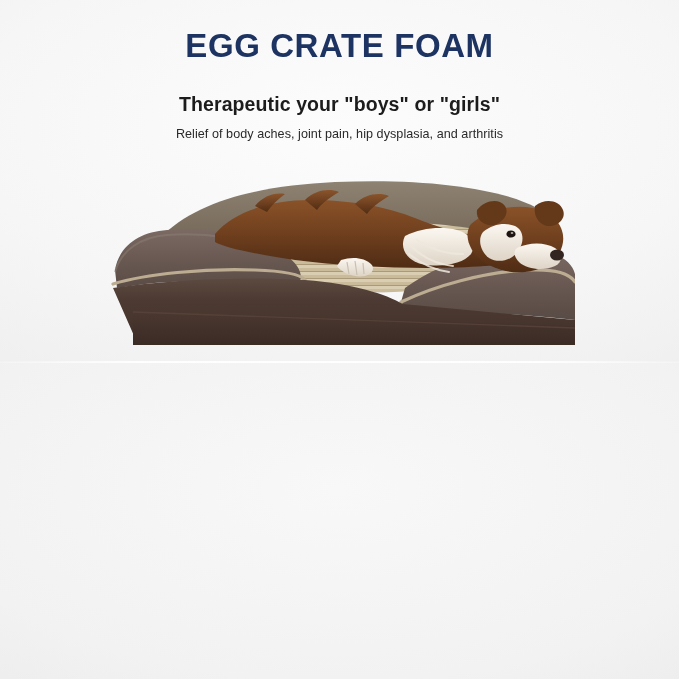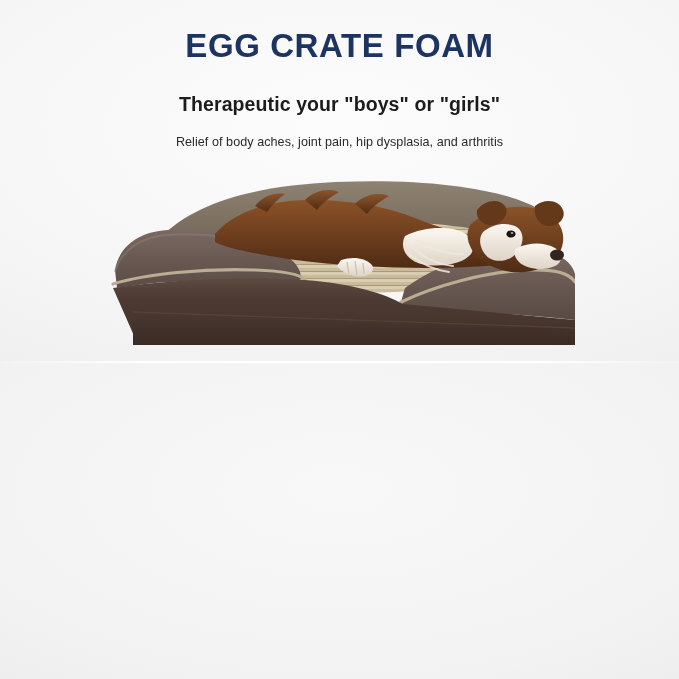--- a/index.html
+++ b/index.html
@@ -44,21 +44,20 @@
     position:absolute; left:0; top:93px; width:679px;
     text-align:center;
     font-size:19.5px; font-weight:700; letter-spacing:.1px;
     color:#1c1c1c;
   }
   .tagline {
     position:absolute; left:0; top:127px; width:679px;
     text-align:center;
     font-size:12.6px; font-weight:400; letter-spacing:.05px;
     color:#2a2a2a;
-    margin-top:8px;
   }
 
   
   .photo {
     position:absolute; left:105px; top:160px; width:470px; height:185px;
   }
   .photo svg { display:block; width:100%; height:100%; }
 </style>
 </head>
 <body>

